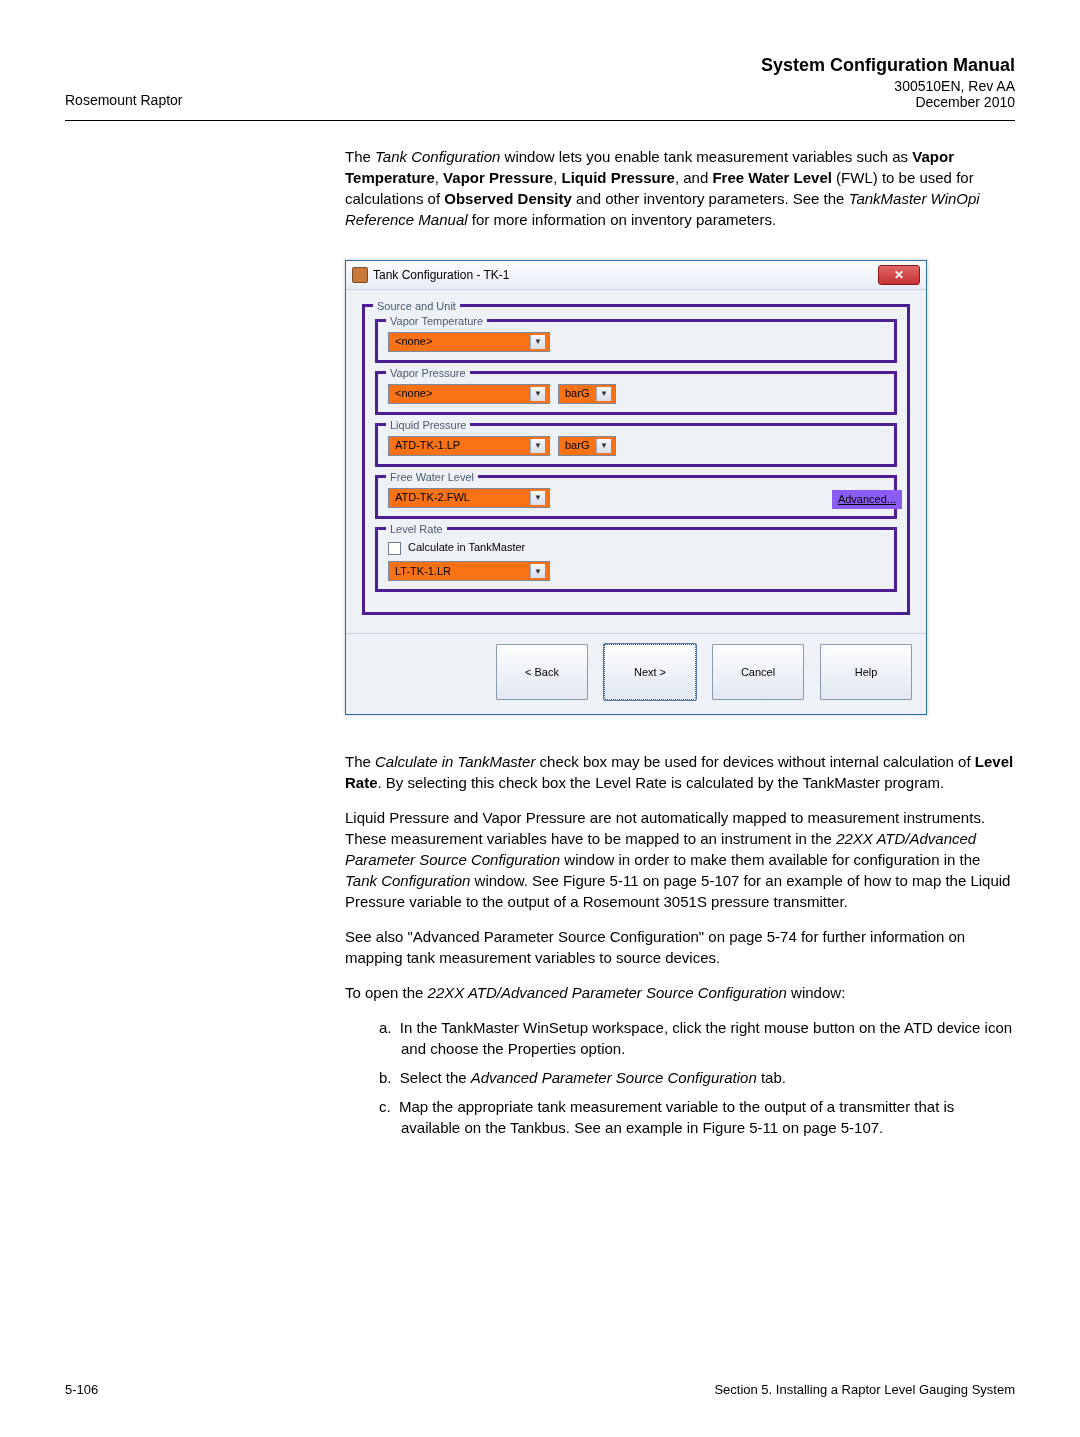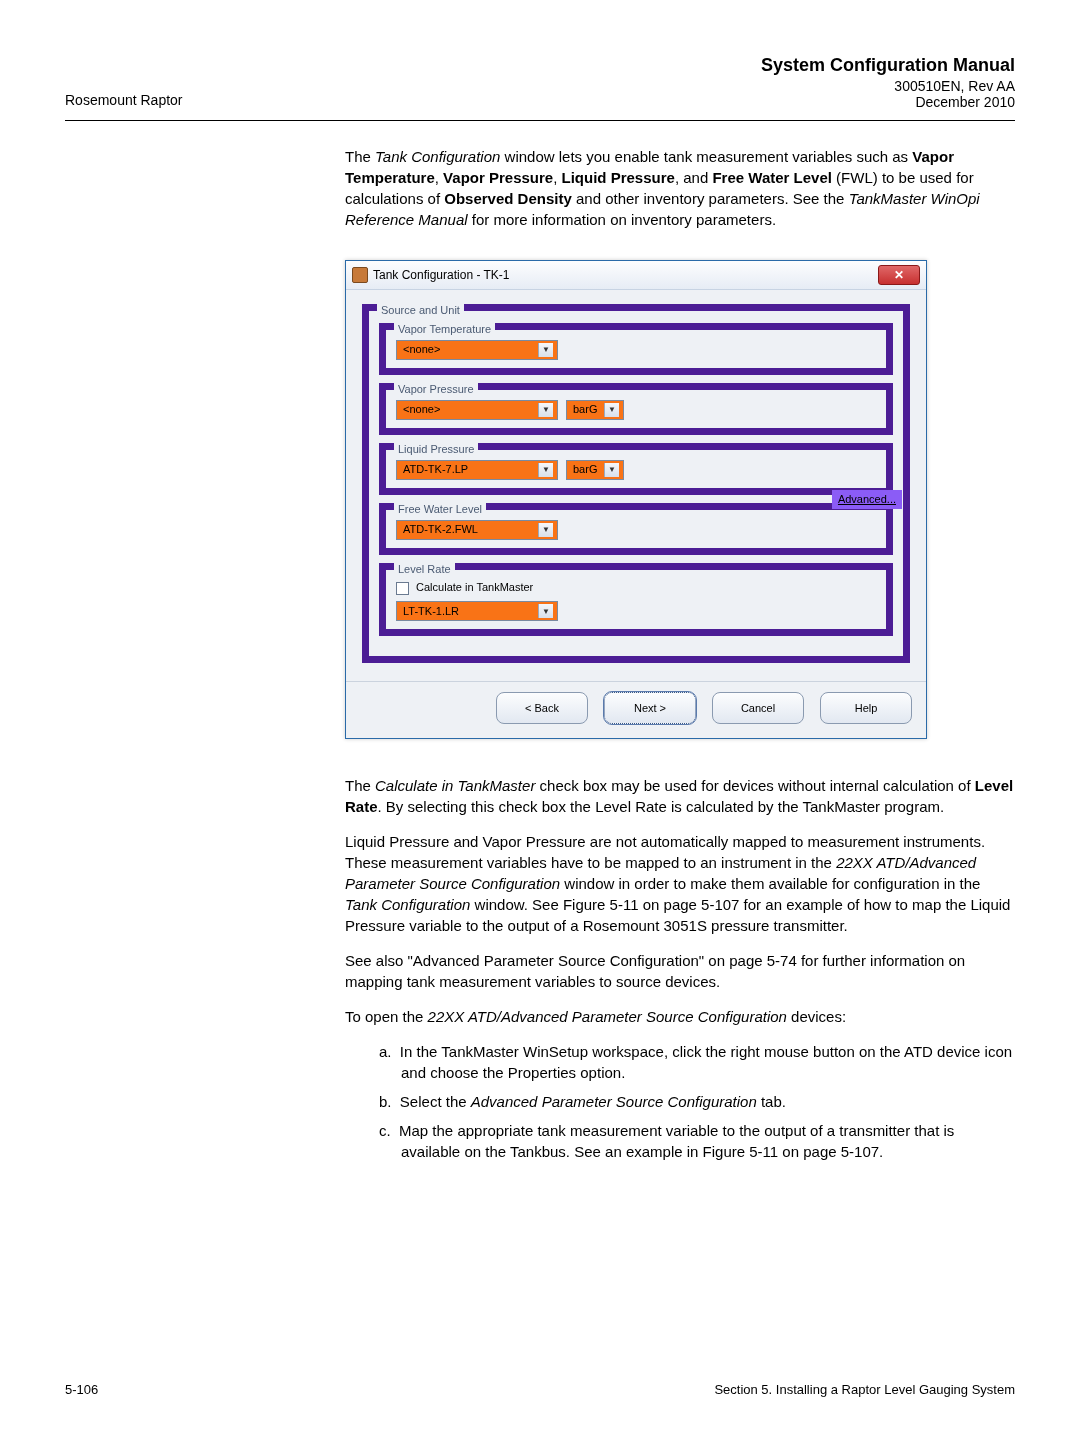--- a/index.html
+++ b/index.html
@@ -102,21 +102,21 @@
     justify-content: center;
     color: #fff;
     font-weight: bold;
     font-size: 12px;
   }
   .dlg-body {
     padding: 14px 16px 10px 16px;
     position: relative;
   }
   .groupbox {
-    border: 7px solid #4c1d95;
+    border: 3px solid #4c1d95;
     padding: 6px 10px 8px 10px;
     margin-bottom: 8px;
     position: relative;
   }
   .groupbox .legend {
     position: absolute;
     top: -8px;
     left: 8px;
     background: #eef1f5;
     padding: 0 4px;
@@ -177,25 +177,25 @@
     gap: 16px;
     padding: 10px 14px 14px 14px;
     border-top: 1px solid #cbd3de;
   }
   .winbtn {
     min-width: 70px;
     height: 22px;
     font-size: 11px;
     background: linear-gradient(#fcfdfe,#e2e8f1);
     border: 1px solid #8a9ab0;
-    border-radius: 8px;
+    border-radius: 1px;
     display: flex;
     align-items: center;
     justify-content: center;
-    padding: 4px 10px;
+    padding: 16px 10px;
   }
   .winbtn.default {
     border: 1px dotted #3a5a8a;
     outline: 1px solid #5a7aac;
   }
   .sub-ol {
     margin-left: 34px;
     margin-bottom: 14px;
   }
   .sub-ol .item {
@@ -269,21 +269,21 @@
                   <span>barG</span>
                   <span class="arrow">▼</span>
                 </div>
               </div>
             </div>
 
             <div class="groupbox">
               <div class="legend">Liquid Pressure</div>
               <div class="row">
                 <div class="combo">
-                  <span>ATD-TK-7.LP</span>
+                  <span>ATD-TK-1.LP</span>
                   <span class="arrow">▼</span>
                 </div>
                 <div class="combo small">
                   <span>barG</span>
                   <span class="arrow">▼</span>
                 </div>
               </div>
             </div>
 
             <div class="groupbox">
@@ -326,21 +326,21 @@
       <span>The </span><span class="italic">Calculate in TankMaster</span><span> check box may be used for devices without internal calculation of </span><span class="bold">Level Rate</span><span>. By selecting this check box the Level Rate is calculated by the TankMaster program.</span>
     </div>
 
     <div class="para">
       <span>Liquid Pressure and Vapor Pressure are not automatically mapped to measurement instruments. These measurement variables have to be mapped to an instrument in the </span><span class="italic">22XX ATD/Advanced Parameter Source Configuration</span><span> window in order to make them available for configuration in the </span><span class="italic">Tank Configuration</span><span> window. See Figure 5-11 on page 5-107 for an example of how to map the Liquid Pressure variable to the output of a Rosemount 3051S pressure transmitter.</span>
     </div>
 
     <div class="para">See also "Advanced Parameter Source Configuration" on page 5-74 for further information on mapping tank measurement variables to source devices.</div>
 
     <div class="para">
-      <span>To open the </span><span class="italic">22XX ATD/Advanced Parameter Source Configuration</span><span> devices:</span>
+      <span>To open the </span><span class="italic">22XX ATD/Advanced Parameter Source Configuration</span><span> window:</span>
     </div>
 
     <div class="sub-ol">
       <div class="item">
         <span>a.</span>&nbsp;&nbsp;<span>In the TankMaster WinSetup workspace, click the right mouse button on the ATD device icon and choose the Properties option.</span>
       </div>
       <div class="item">
         <span>b.</span>&nbsp;&nbsp;<span>Select the </span><span class="italic">Advanced Parameter Source Configuration</span><span> tab.</span>
       </div>
       <div class="item">

